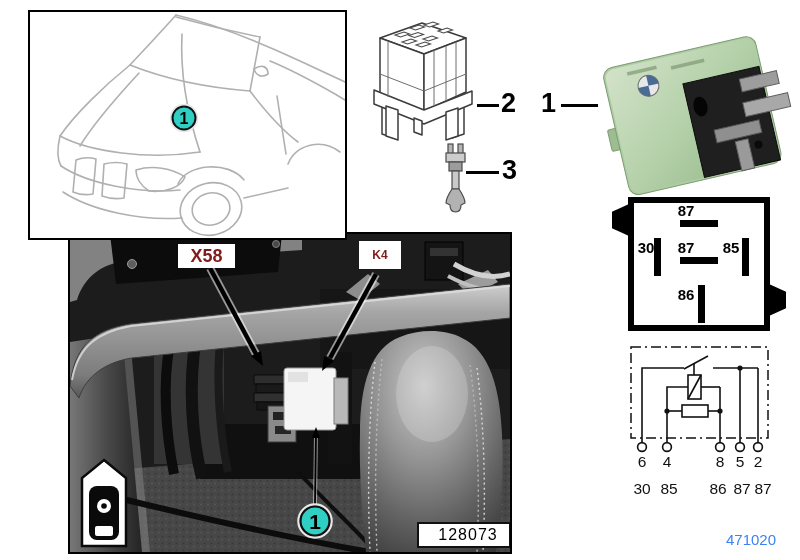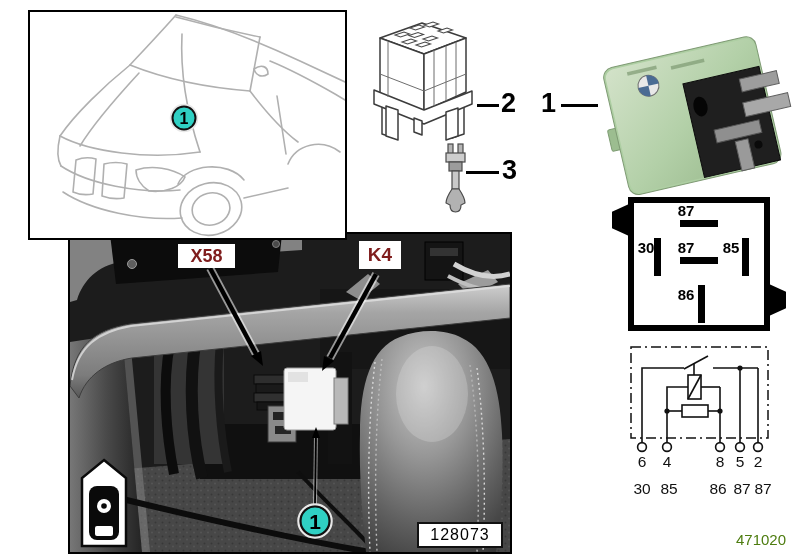--- a/index.html
+++ b/index.html
@@ -18,25 +18,25 @@
   #pin-diagram .lbl{position:absolute;font-weight:bold;font-size:15px;line-height:1;width:26px;text-align:center;}
   #pin-diagram .hbar{position:absolute;background:#000;width:38px;height:7px;}
   #pin-diagram .vbar{position:absolute;background:#000;width:7px;height:38px;}
   .tab{position:absolute;background:#000;z-index:2;}
   #tab-left{left:612px;top:204px;width:17px;height:32px;clip-path:polygon(100% 0,100% 100%,0 76%,0 24%);}
   #tab-right{left:769px;top:284px;width:17px;height:32px;clip-path:polygon(0 0,0 100%,100% 76%,100% 24%);}
   
   #photo{left:68px;top:232px;width:440px;height:318px;border:2px solid #000;background:#1f1f1f;z-index:1;overflow:hidden;}
   .photo-label{position:absolute;background:#fff;color:#7f1d1d;font-weight:bold;text-align:center;z-index:6;}
   #x58-label{left:108px;top:10px;width:57px;height:24px;font-size:18px;line-height:24px;}
-  #k4-label{left:289px;top:7px;width:42px;height:28px;font-size:19px;line-height:28px;}
+  #k4-label{left:289px;top:7px;width:42px;height:28px;font-size:12px;line-height:28px;}
   #image-number{left:347px;top:288px;width:82px;height:22px;border:2px solid #111;background:#fff;
-    font-size:16px;line-height:22px;text-align:center;letter-spacing:1px;z-index:6;position:absolute;}
-  
-  #drawing-number{left:726px;top:531px;width:70px;text-align:center;color:#4d7c0f;font-size:15px;z-index:4;}
+    font-size:16px;line-height:22px;text-align:center;letter-spacing:1px;z-index:6;position:absolute;padding-left:8px;}
+  
+  #drawing-number{left:726px;top:531px;width:70px;text-align:left;color:#3b82f6;font-size:15px;z-index:4;}
 </style>
 </head>
 <body>
 
 <div id="photo" class="abs">
   <svg width="440" height="318" viewBox="0 0 440 318">
     <defs>
       <pattern id="carpet" width="7" height="7" patternUnits="userSpaceOnUse">
         <rect width="7" height="7" fill="#474747"></rect>
         <circle cx="1.5" cy="1.5" r="1" fill="#383838"></circle>

